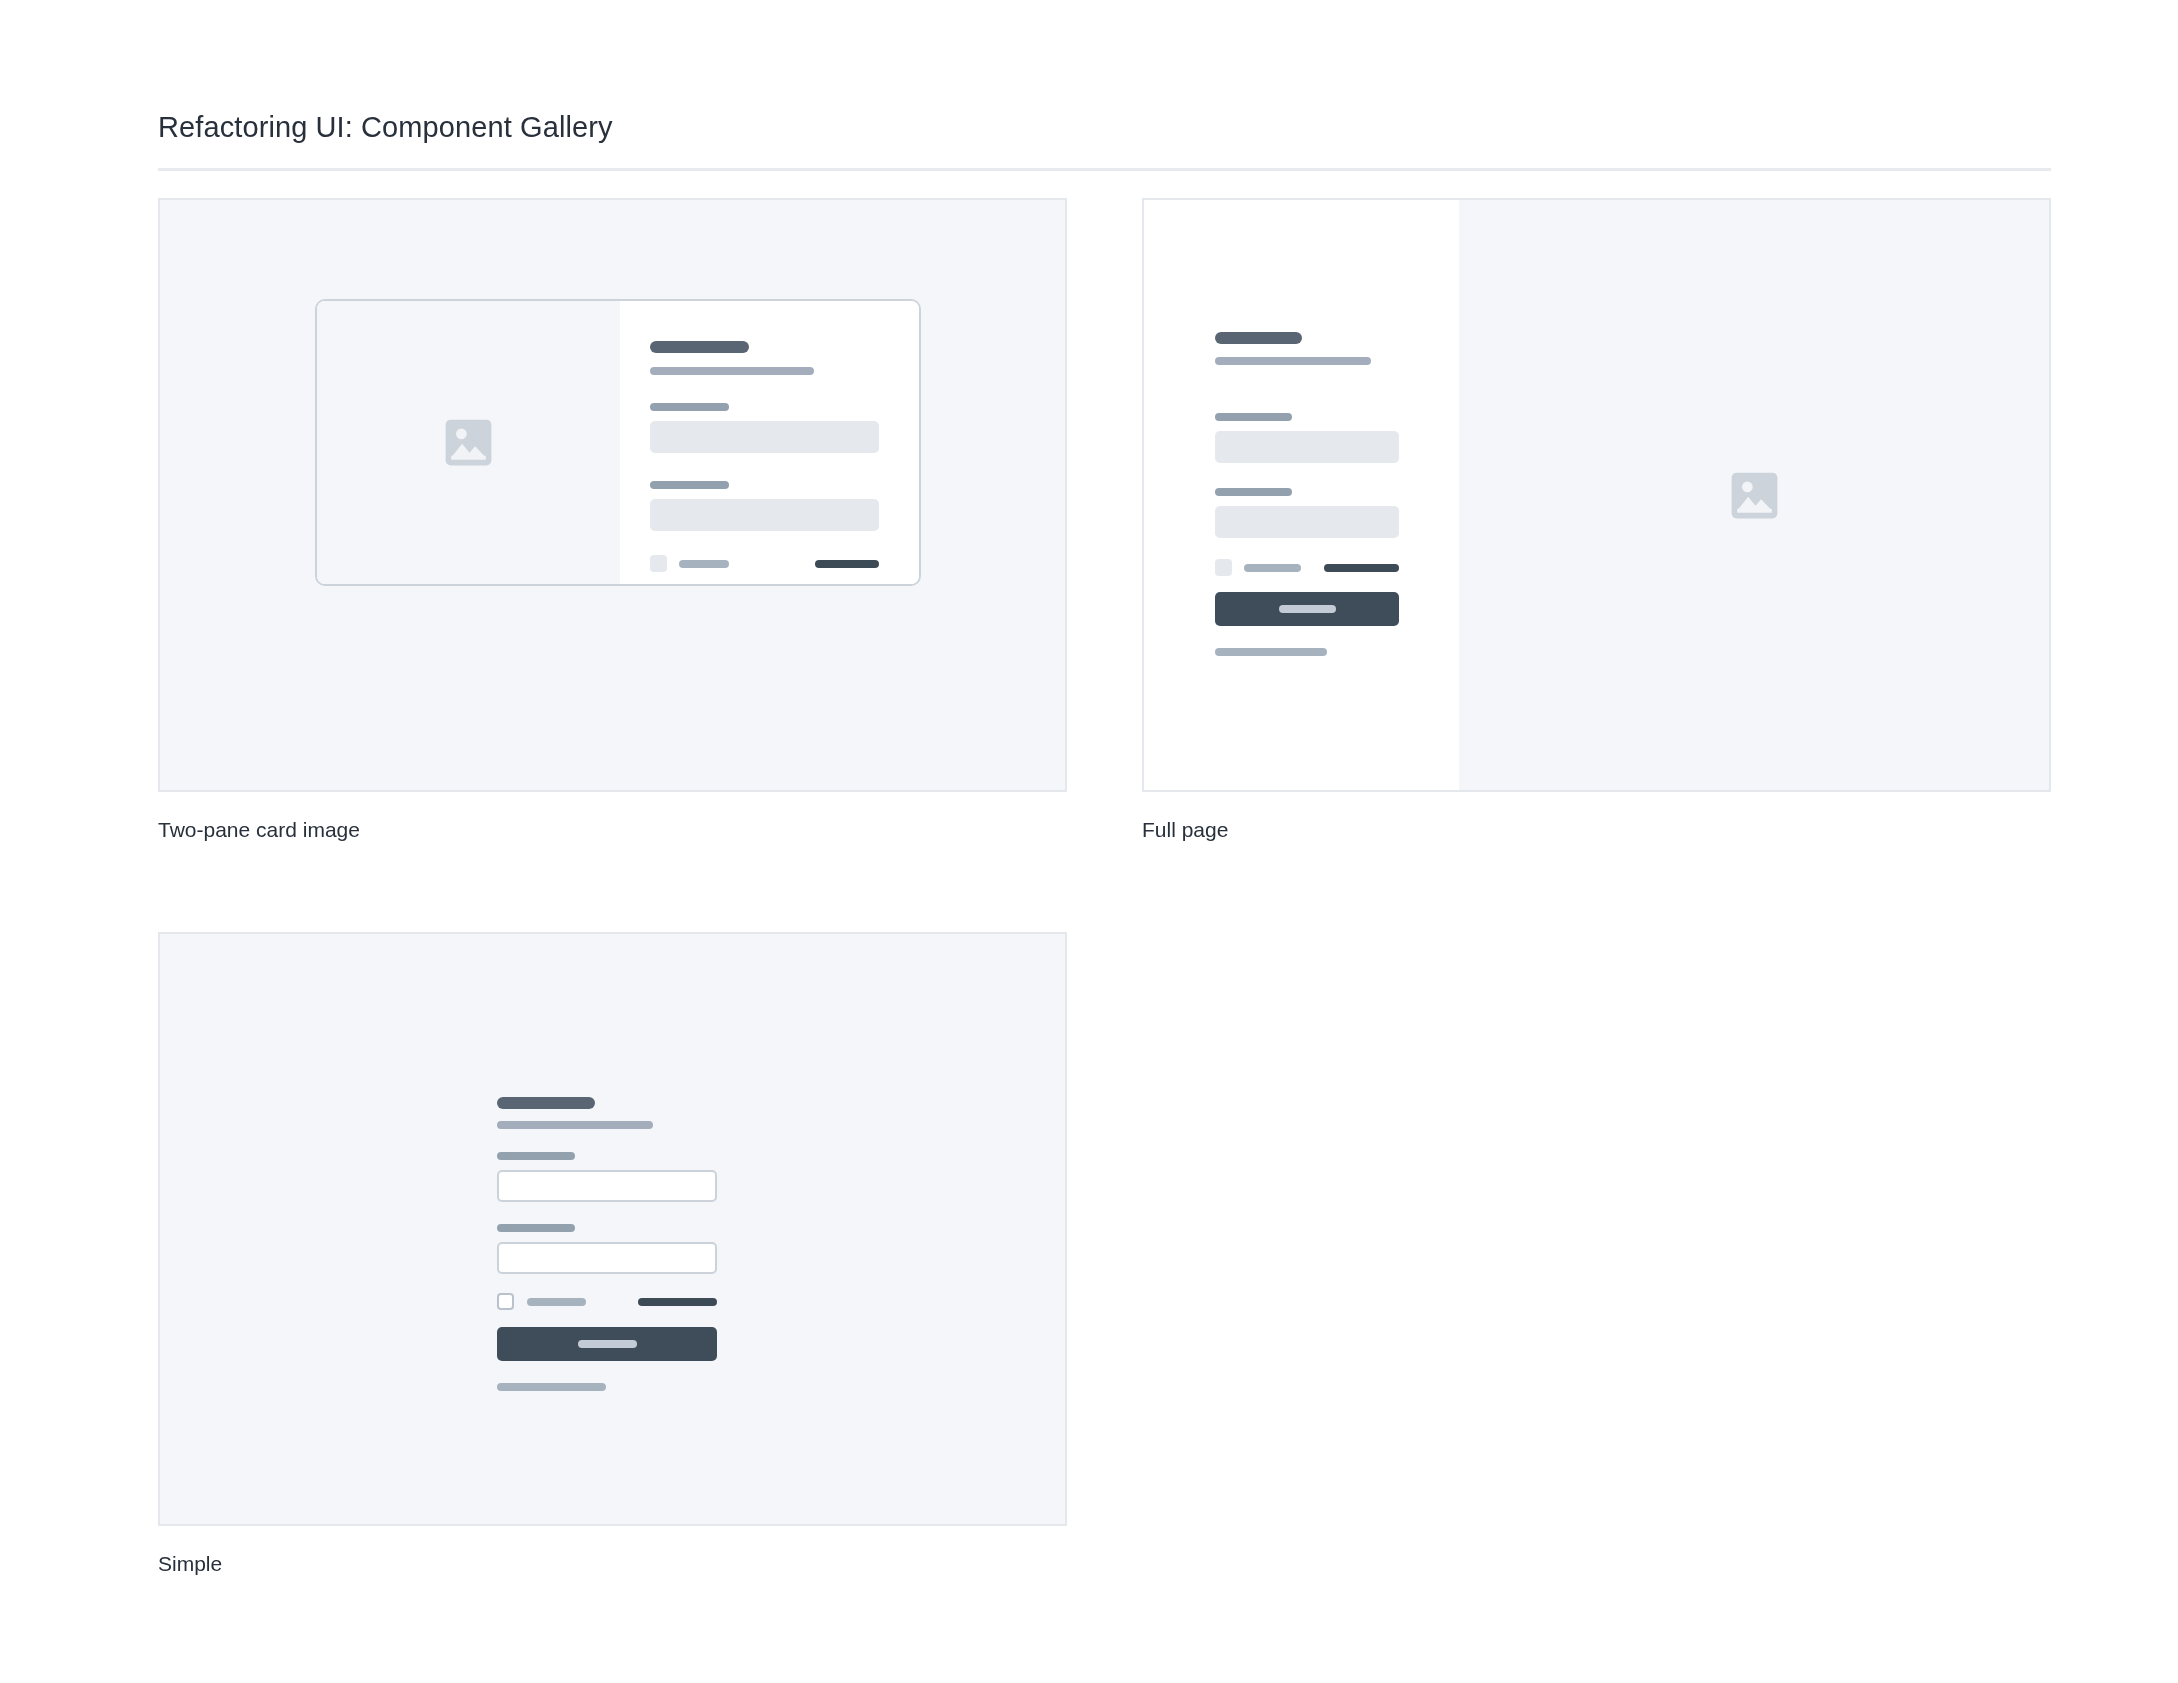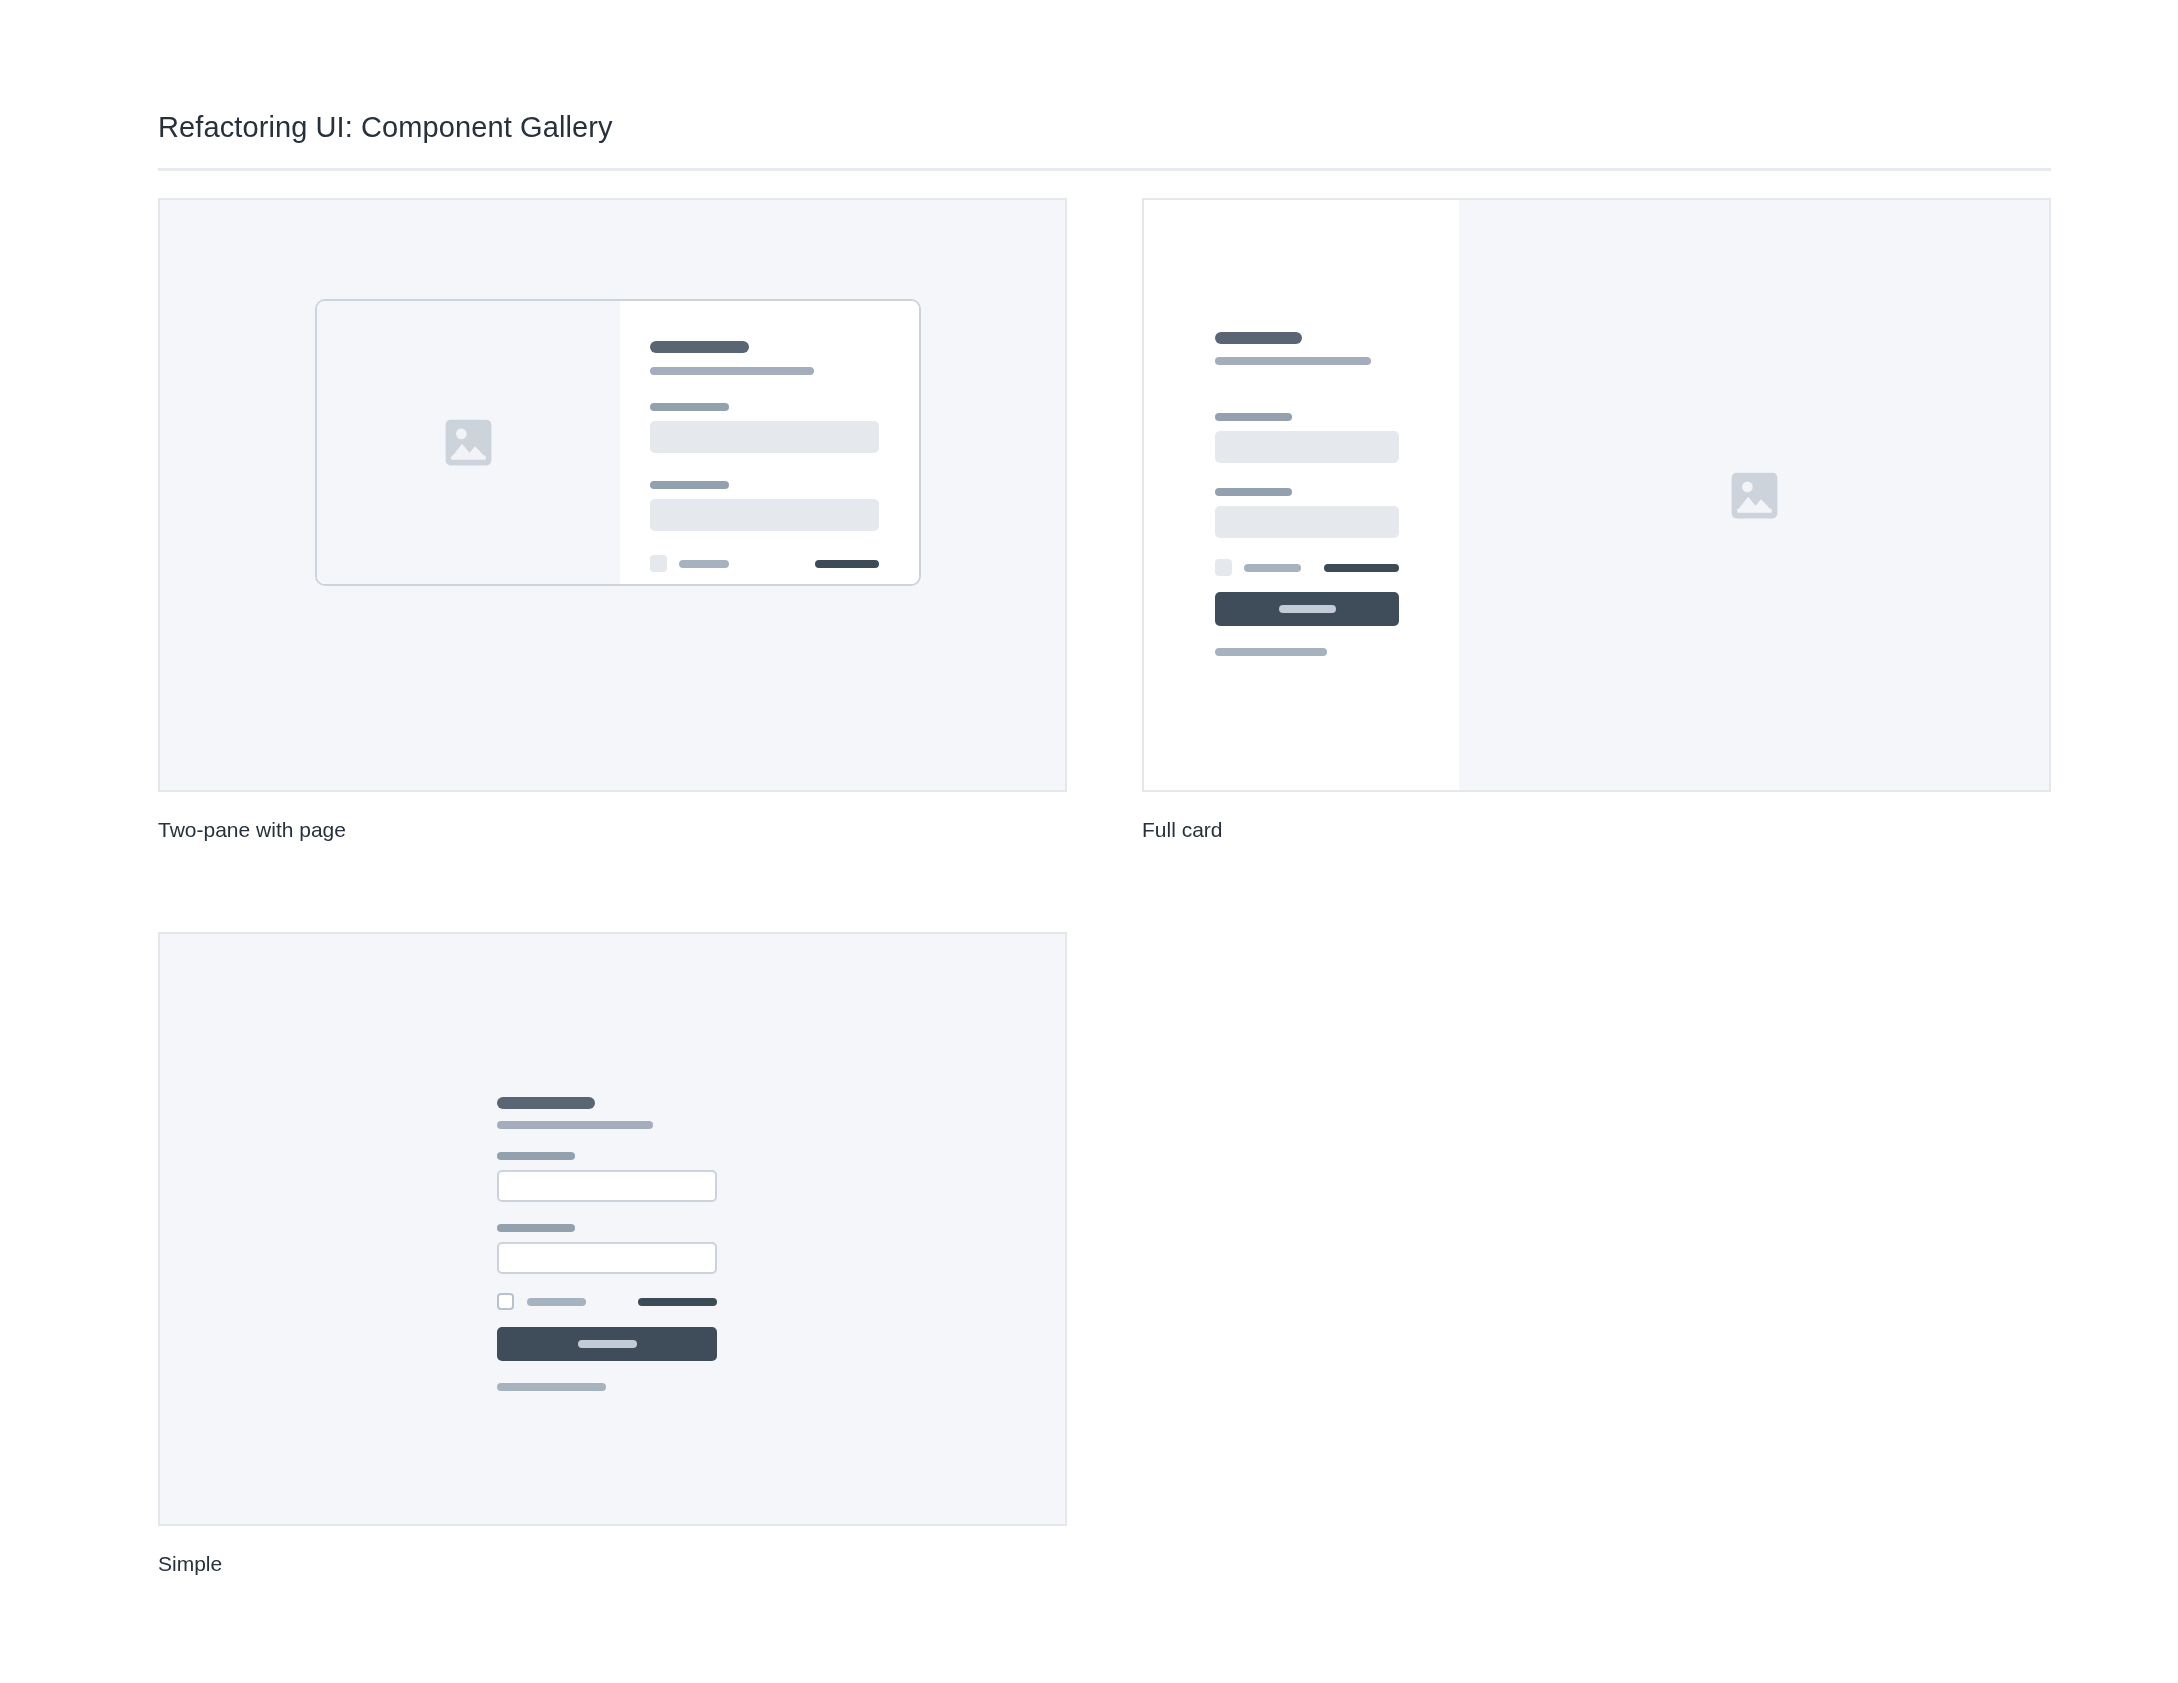--- a/index.html
+++ b/index.html
@@ -220,21 +220,21 @@
             </div>
 
             <div class="submit-btn" style="margin-top:16px">
               
             </div>
 
           </div>
 
         </div>
       </div>
-      <div class="item-caption">Two-pane with page</div>
+      <div class="item-caption">Two-pane card image</div>
     </div>
 
 
     <div class="gallery-item">
       <div class="preview-frame">
         <div class="c3-split">
 
           <div class="c3-left">
             <div class="c3-form">
               <div class="bar bar-title" style="width:87px"></div>
@@ -264,21 +264,21 @@
             <svg class="img-icon" width="61" height="61" viewBox="0 0 24 24">
               <path d="M3 5a2 2 0 0 1 2-2h14a2 2 0 0 1 2 2v14a2 2 0 0 1-2 2H5a2 2 0 0 1-2-2V5z" fill="#ccd3db"></path>
               <circle cx="9.2" cy="8.6" r="2.1" fill="#f2f4f8"></circle>
               <path d="M5.2 17.9l4.3-5.4 2.9 3.5 2.2-2.5 4.2 4.4z" fill="#f2f4f8"></path>
               <path d="M5.2 17.2h13.6v1.6H5.2z" fill="#f2f4f8"></path>
             </svg>
           </div>
 
         </div>
       </div>
-      <div class="item-caption">Full card</div>
+      <div class="item-caption">Full page</div>
     </div>
 
     <div class="gallery-item">
       <div class="preview-frame">
         <div class="c4-form">
           <div class="bar bar-title" style="width:98px"></div>
           <div class="bar bar-sub" style="width:156px;margin-top:12px"></div>
 
           <div class="bar bar-label" style="width:78px;margin-top:23px"></div>
           <div class="field-outline" style="margin-top:10px"></div>

